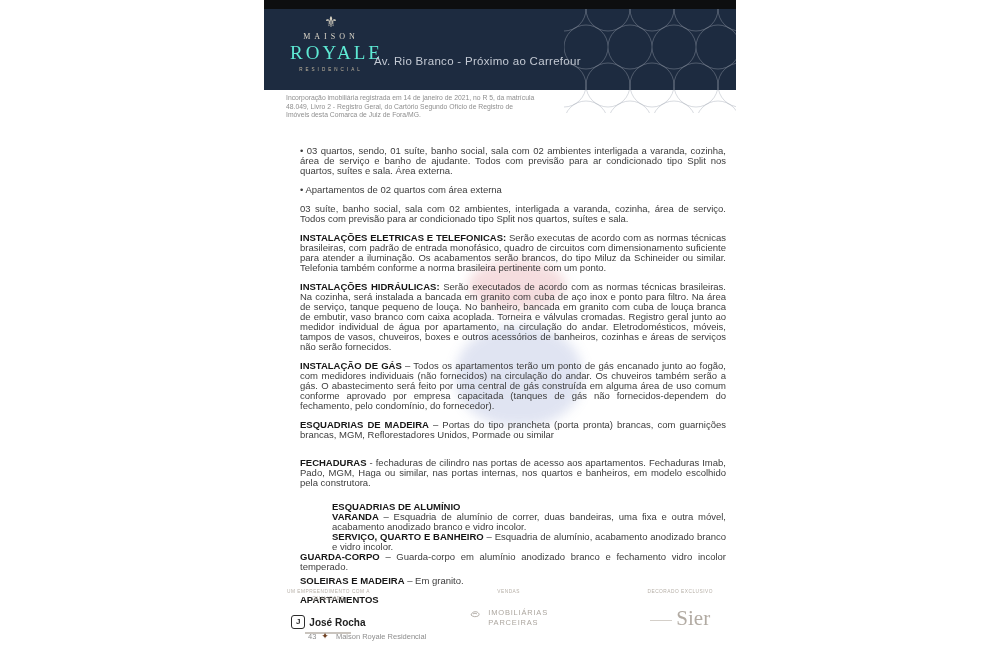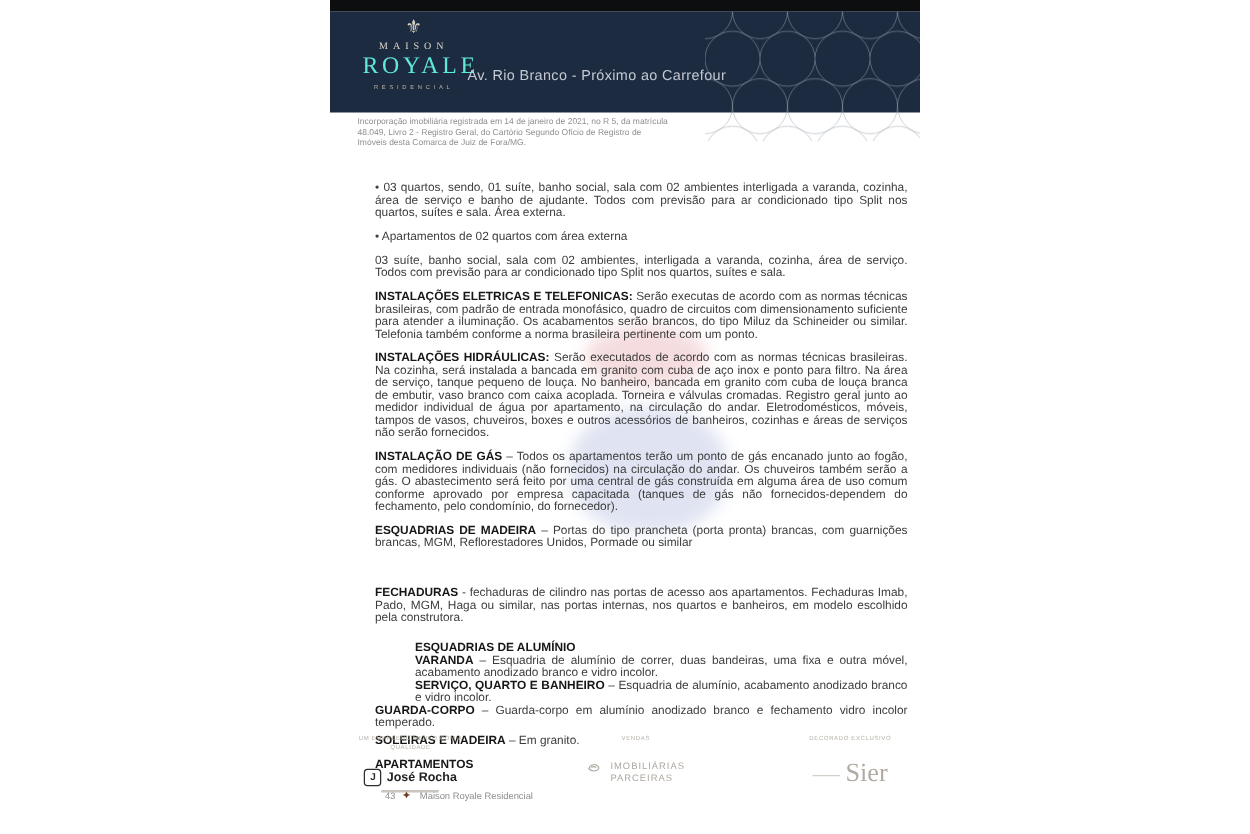--- a/index.html
+++ b/index.html
@@ -33,21 +33,21 @@
   .wm-red{left:204px;top:260px;width:98px;height:50px;background:rgba(195,45,55,.16);}
   .wm-blue{left:192px;top:326px;width:126px;height:100px;background:rgba(45,75,165,.15);border-radius:46%;}
 
   
   .body-copy{position:absolute;left:36px;top:146px;width:426px;z-index:1;
     font-size:9.5px;line-height:10px;color:#3c3c3c;text-align:justify;}
   .body-copy p{margin:0 0 9px 0;}
   .body-copy p.mb0{margin-bottom:0;padding-left:32px;}
   .body-copy p.mb12{margin-bottom:4px;}
   .body-copy p.mb14{margin-bottom:14px;}
-  .body-copy p.mb18{margin-bottom:30px;}
+  .body-copy p.mb18{margin-bottom:18px;}
   .b{font-weight:700;color:#161616;}
 
   
   .footer{position:absolute;left:23px;top:588px;width:426px;display:flex;justify-content:space-between;align-items:flex-start;z-index:1;}
   .fcol{text-align:center;}
   .fhead{font-size:4.8px;letter-spacing:.5px;color:#b7b0a8;line-height:1.5;margin-bottom:13px;white-space:pre-line;}
   .jr{display:flex;align-items:center;gap:4px;justify-content:center;}
   .jr-icon{width:12px;height:12px;border:1.6px solid #2c2c2c;border-radius:3px;display:flex;align-items:center;justify-content:center;font-size:8px;font-weight:700;color:#2c2c2c;line-height:1;}
   .jr-name{font-size:10px;font-weight:700;color:#222;}
   .jr-tagline{width:46px;height:2px;background:#c9c4be;margin:3px auto 0 auto;}

